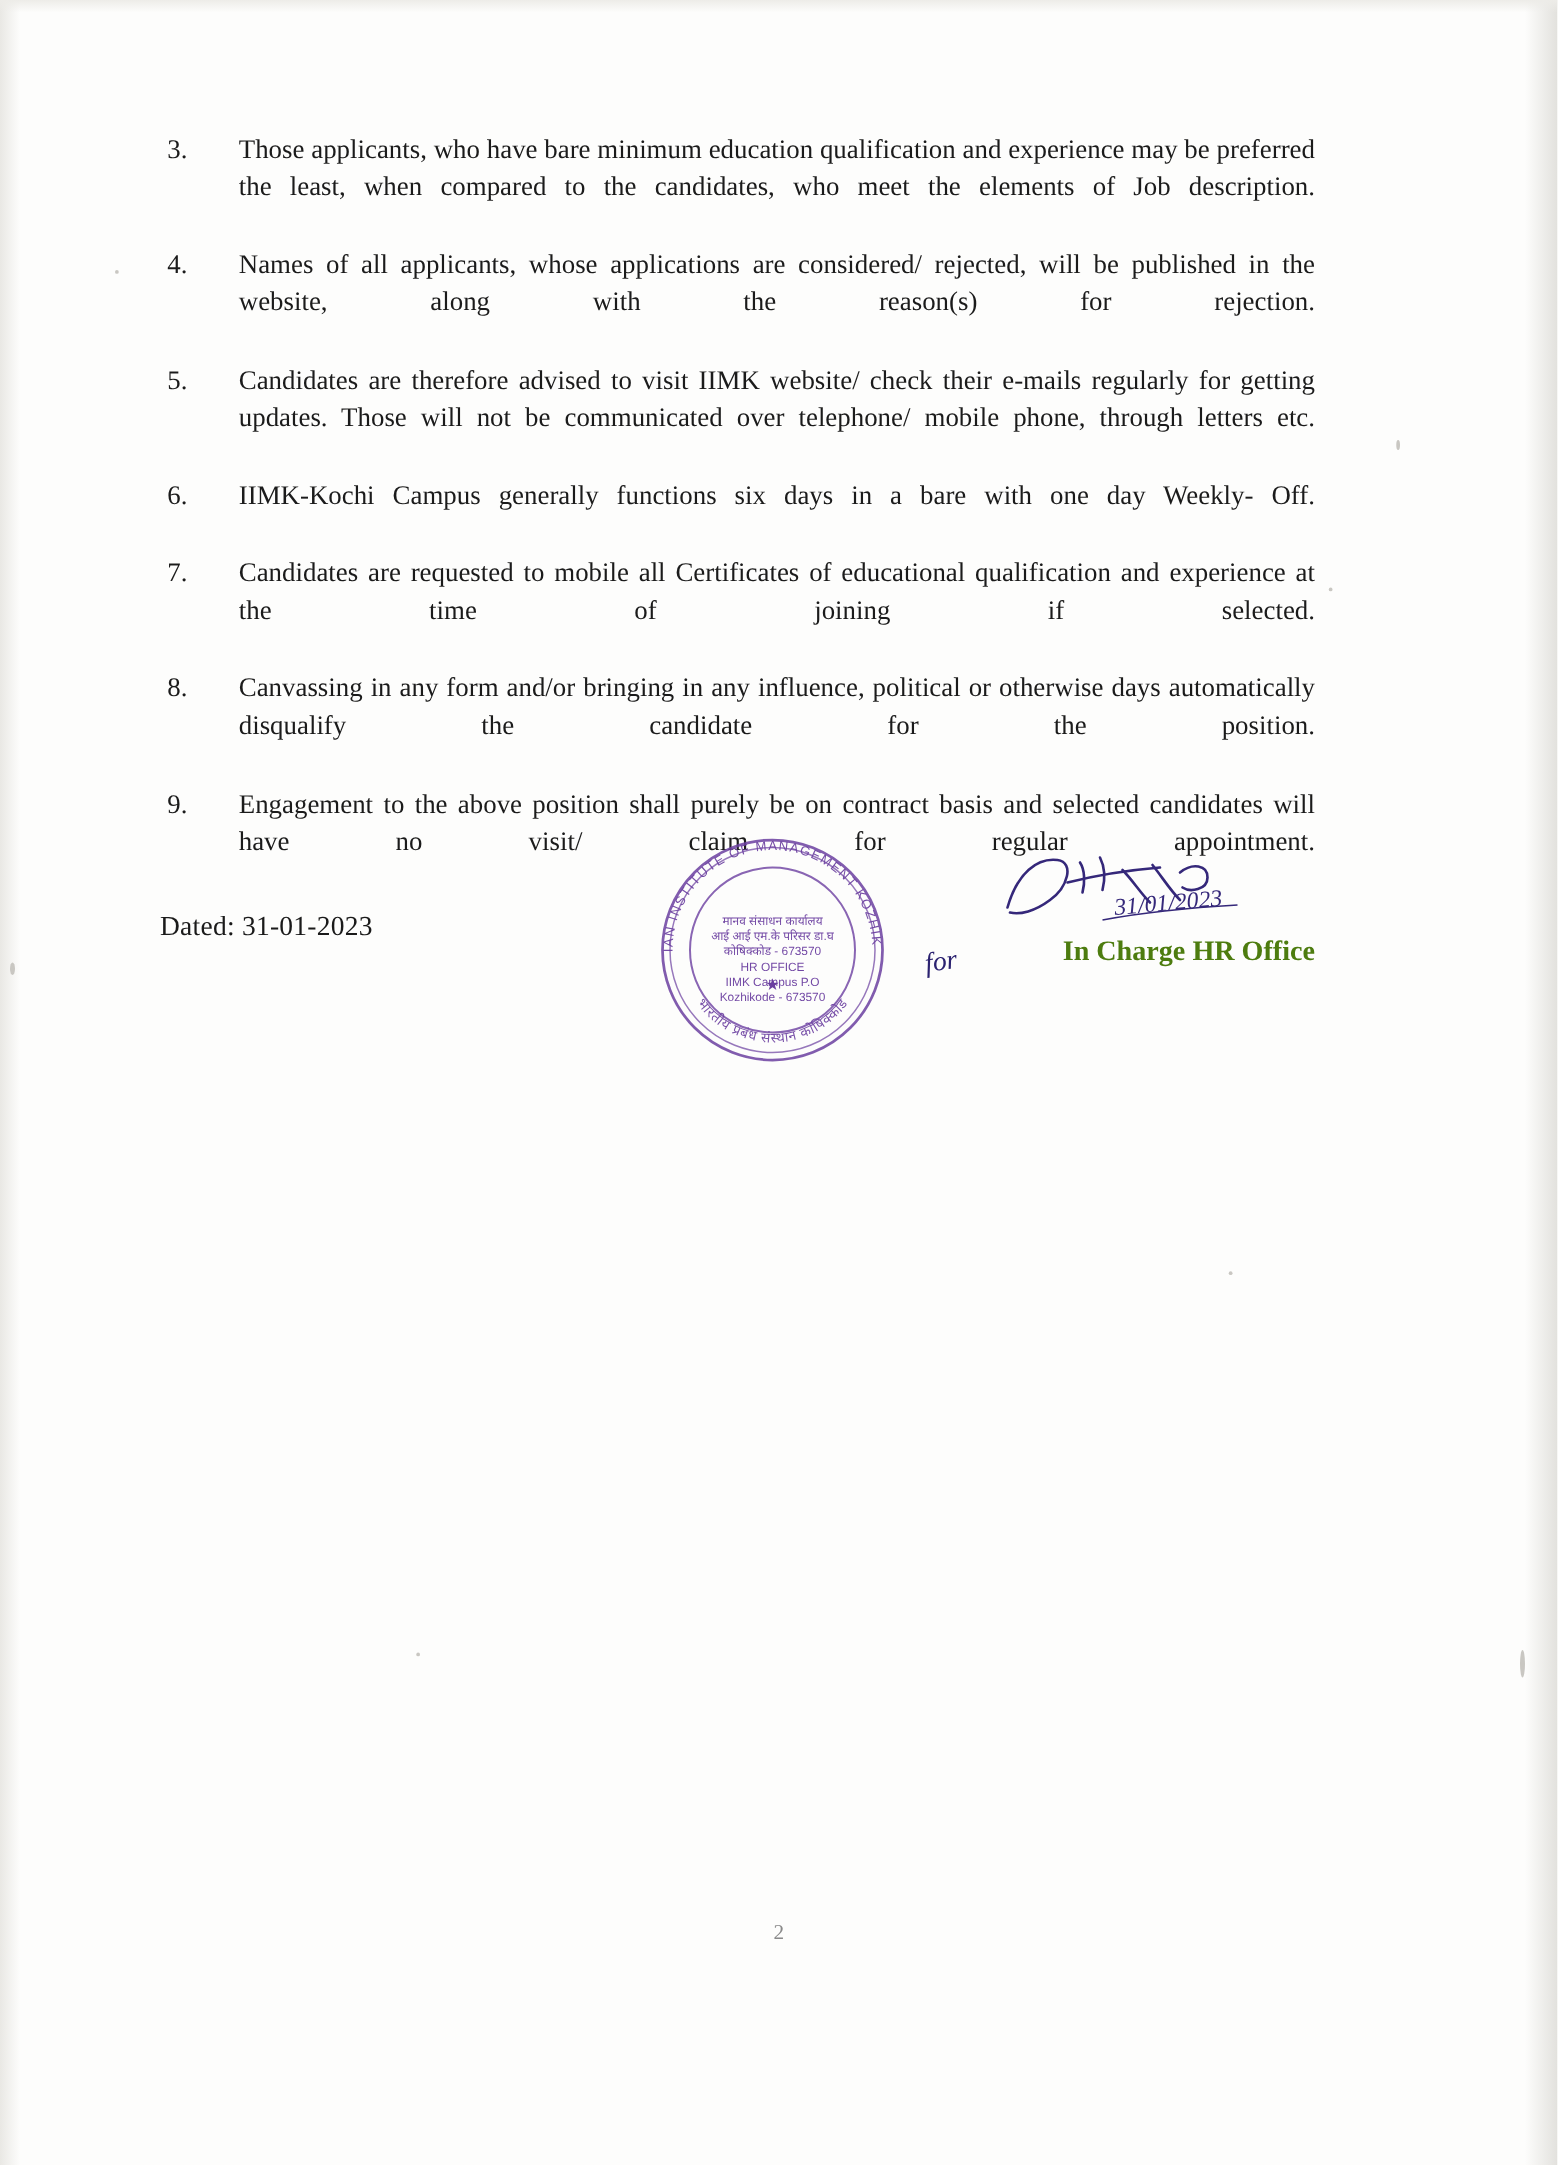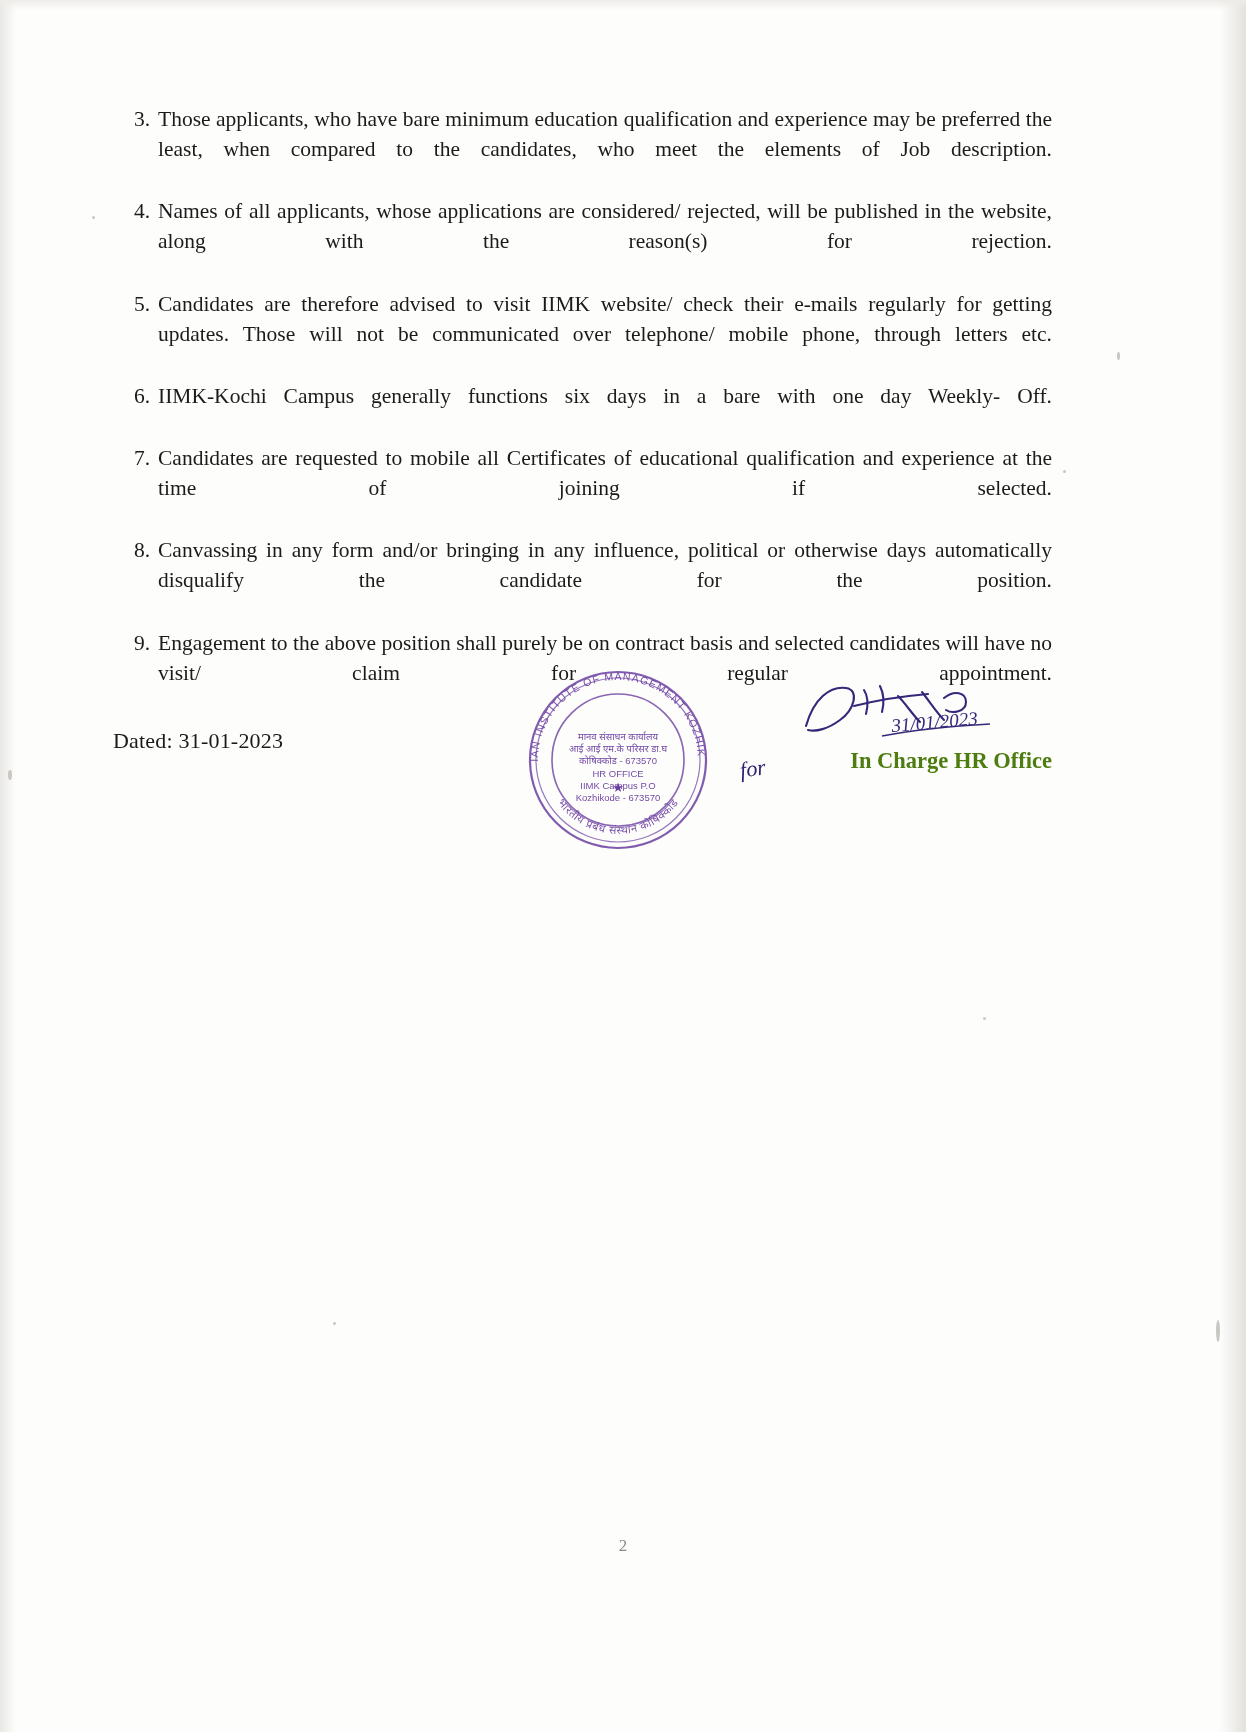--- a/index.html
+++ b/index.html
@@ -65,38 +65,39 @@
   ol.clauses li .num {
     position: absolute;
     left: 0;
     top: 0;
     width: 38px;
     text-align: right;
     font-size: 21.5px;
   }
   ol.clauses li .txt {
     display: block;
+    margin-left: 33px;
   }
   
   ol.clauses li .txt::after {
     content: "";
     display: inline-block;
     width: 100%;
   }
 
   .signature-block {
     position: absolute;
     left: 112px;
     top: 690px;
     width: 940px;
     height: 230px;
   }
   .dated {
     position: absolute;
-    left: 1px;
+    left: 16px;
     top: 38px;
     font-size: 22px;
     letter-spacing: 0.2px;
   }
 
   
   .seal {
     position: absolute;
     left: 406px;
     top: -30px;

